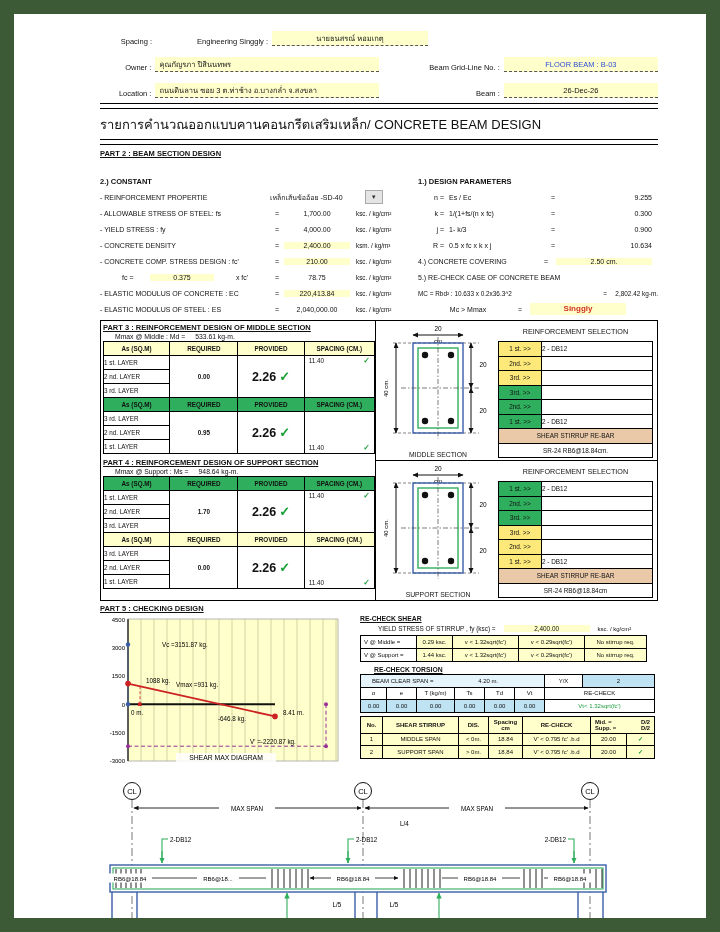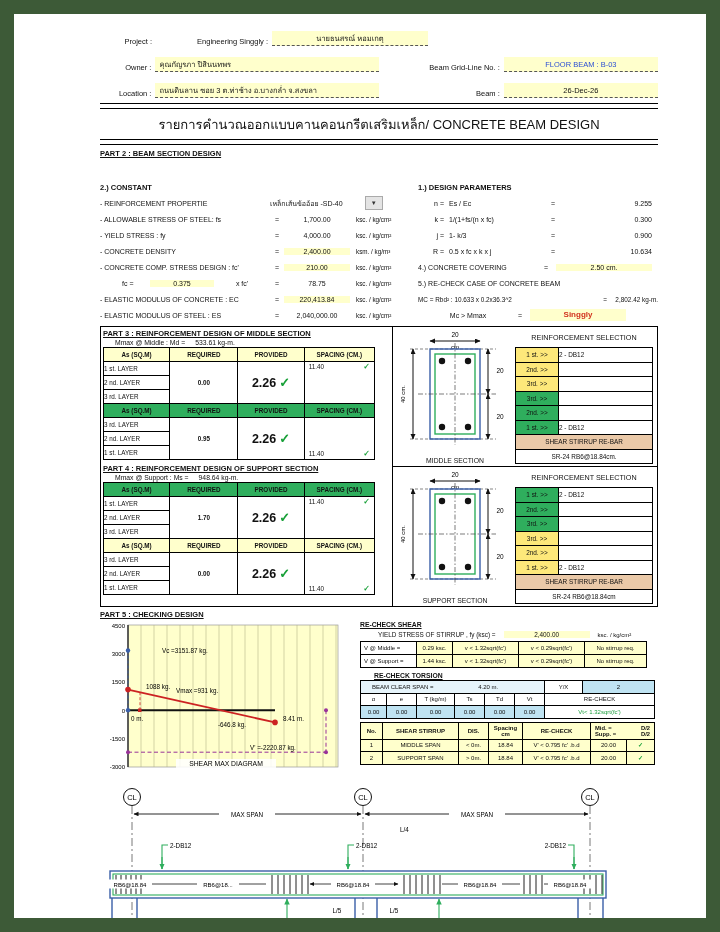--- a/index.html
+++ b/index.html
@@ -8,44 +8,44 @@
   .inner{padding:6px 48px 0 86px}
   
   .hrow{display:flex;align-items:flex-end;height:26px}
   .hlabel{font-size:7.5px;text-align:right;padding-right:4px;white-space:nowrap}
   .hl1{width:52px}.hl2{width:112px}
   .hbox{background:#ffffcc;border-bottom:1.3px dashed #555;height:14px;font-size:7.5px;display:flex;align-items:center}
   .hb1{width:222px;padding-left:4px;margin-right:10px}
   .hb2{width:156px;justify-content:center}
   .bluetxt{color:#2b4fd4}
   .rule-double{height:4px;border-top:1.5px solid #000;border-bottom:1.5px solid #000;margin-top:5px}
-  .doc-title{font-size:13px;text-align:center;padding:5px 0 4px}
+  .doc-title{font-size:13px;padding:5px 0 4px}
   .sec-h{font-size:7.5px;font-weight:bold;text-decoration:underline;white-space:nowrap}
   
-  .p2{display:flex;margin-top:21px}
+  .p2{display:flex;margin-top:15px}
   .p2-left{width:314px}
   .p2-right{flex:1;padding-left:4px}
   .p2row{display:flex;align-items:center;height:16px;font-size:7px}
   .p2l-label{width:170px;white-space:nowrap}
   .p2l-eq{width:14px;text-align:center}
   .p2l-val{width:66px;text-align:center}
   .inputc{background:#ffffcc}
   .p2l-unit{width:56px;padding-left:6px;font-size:6.3px;white-space:nowrap}
   .fc-ind{width:22px}.fc-lab{width:28px}.fc-box{width:64px;background:#ffffcc;text-align:center}.fc-mid{width:56px;text-align:center}
   .dd-btn{width:16px;height:12px;background:#e4e4e4;border:1px solid #aaa;font-size:6px;display:flex;align-items:center;justify-content:center;margin-left:22px;color:#333}
   .p2r-sym{width:26px;text-align:right;padding-right:5px}
   .p2r-form{width:102px;white-space:nowrap}
   .p2r-eq{width:12px}
   .p2r-val{flex:1;text-align:right;padding-right:6px}
   .cov-lab{width:126px}.cov-box{flex:1;background:#ffffcc;text-align:center;margin-right:6px}
   .mc-row{font-size:6.4px}
   .singgly{color:#d2321e;font-weight:bold;background:#ffffcc;width:96px;text-align:center;font-size:8px;height:12px;line-height:12px}
   
   .dbox{border:1.5px solid #000;margin-top:3px;display:flex}
-  .dbox-left{width:272px;border-right:1.5px solid #000;padding:2px 17px 2px 2px}
+  .dbox-left{width:272px;border-right:1.5px solid #000;padding:2px 0 2px 2px}
   .dbox-right{flex:1;display:flex;flex-direction:column}
   .panel{flex:1;display:flex;padding:2px 3px}
   .panel.second{border-top:1.5px solid #000}
   .mm-line{font-size:6.8px;padding:1px 0 1px 12px}
   .mm-line b{font-weight:normal;margin-left:10px}
   table{border-collapse:collapse;table-layout:fixed}
   .rtable{width:100%}
   .rtable td{border:1px solid #000;font-size:6.3px;height:13px;padding:0;overflow:hidden}
   .hy{background:#ffffcc;font-weight:bold;text-align:center}
   .hg{background:#2fae5d;font-weight:bold;text-align:center}
@@ -101,21 +101,21 @@
         <path d="M0 0L5.5 2.5L0 5z" fill="#2fae5d"></path>
       </marker>
   </defs>
 </svg>
 
 <div class="paper">
 <div class="inner">
 
   <div>
     <div class="hrow">
-      <span class="hlabel hl1">Project :</span>
+      <span class="hlabel hl1">Spacing :</span>
       <span class="hlabel hl2">Engineering Singgly :</span>
       <span class="hbox hb2">นายธนสรณ์ หอมเกตุ</span>
     </div>
     <div class="hrow">
       <span class="hlabel hl1">Owner :</span>
       <span class="hbox hb1">คุณกัญรภา ปิสินนทพร</span>
       <span class="hlabel hl2">Beam Grid-Line No. :</span>
       <span class="hbox hb2 bluetxt">FLOOR BEAM : B-03</span>
     </div>
     <div class="hrow">

